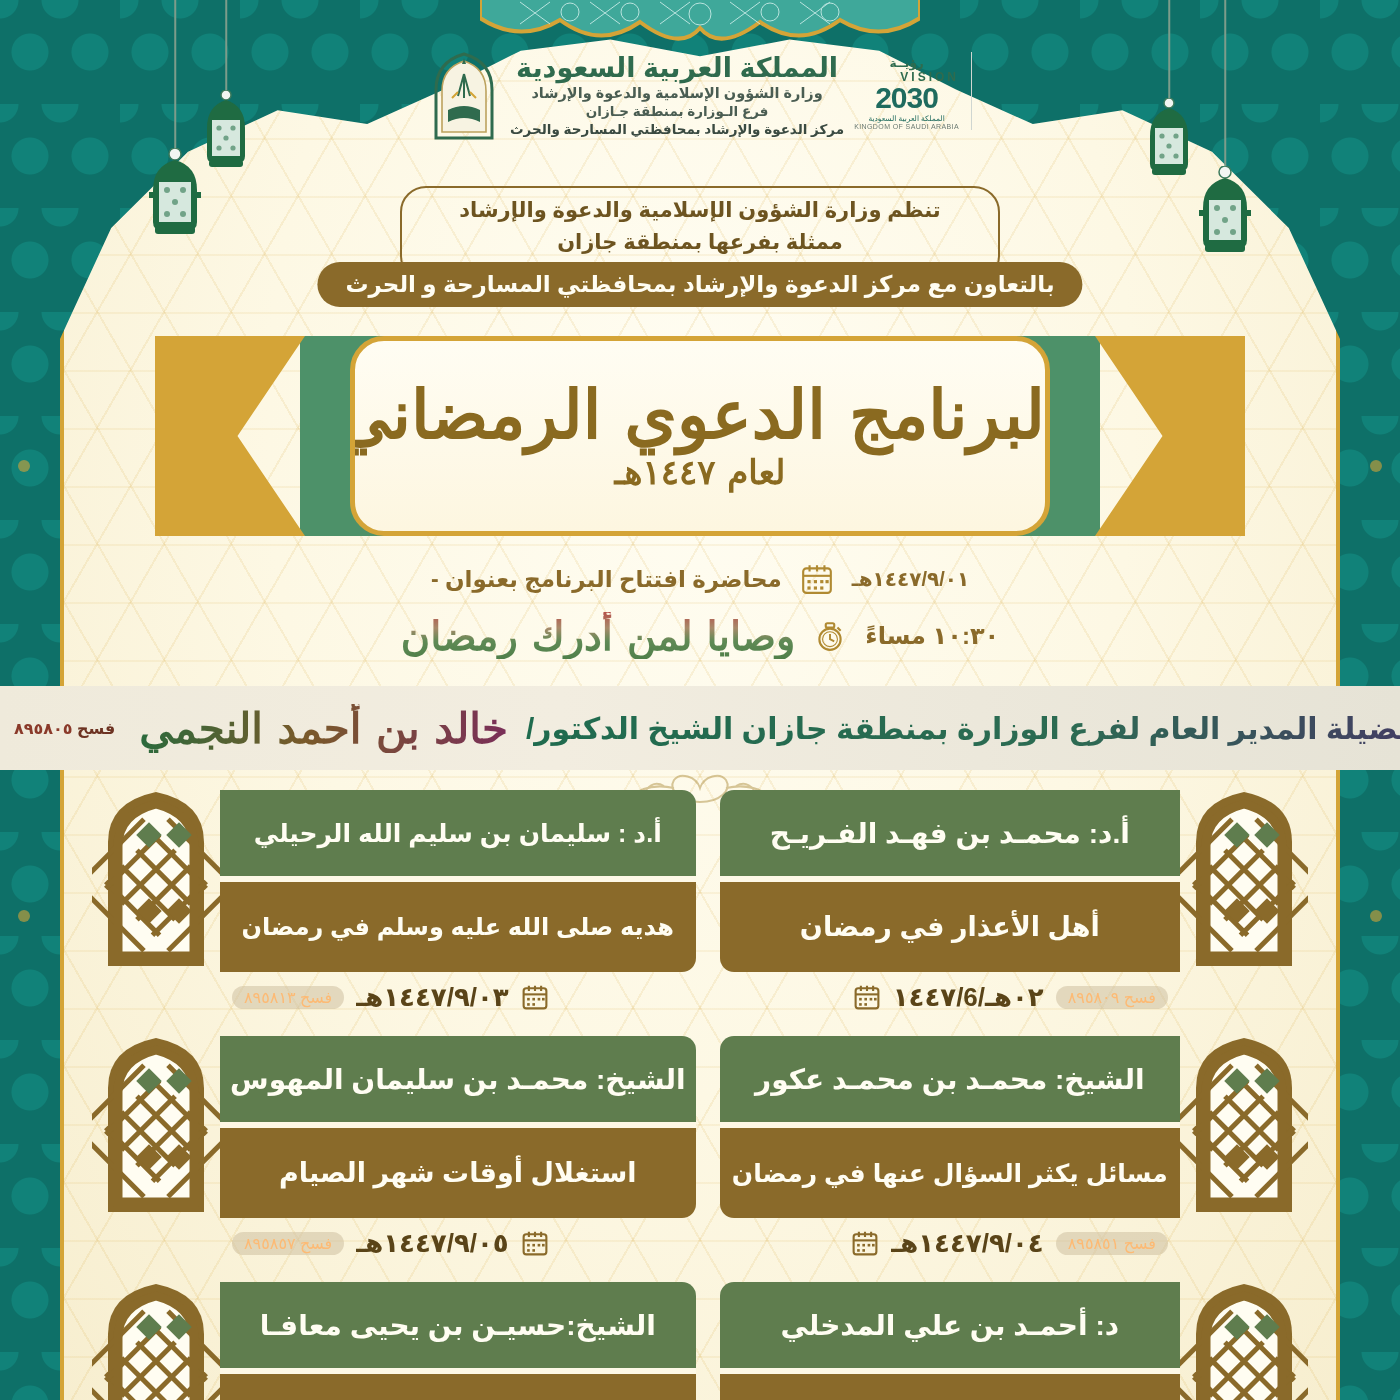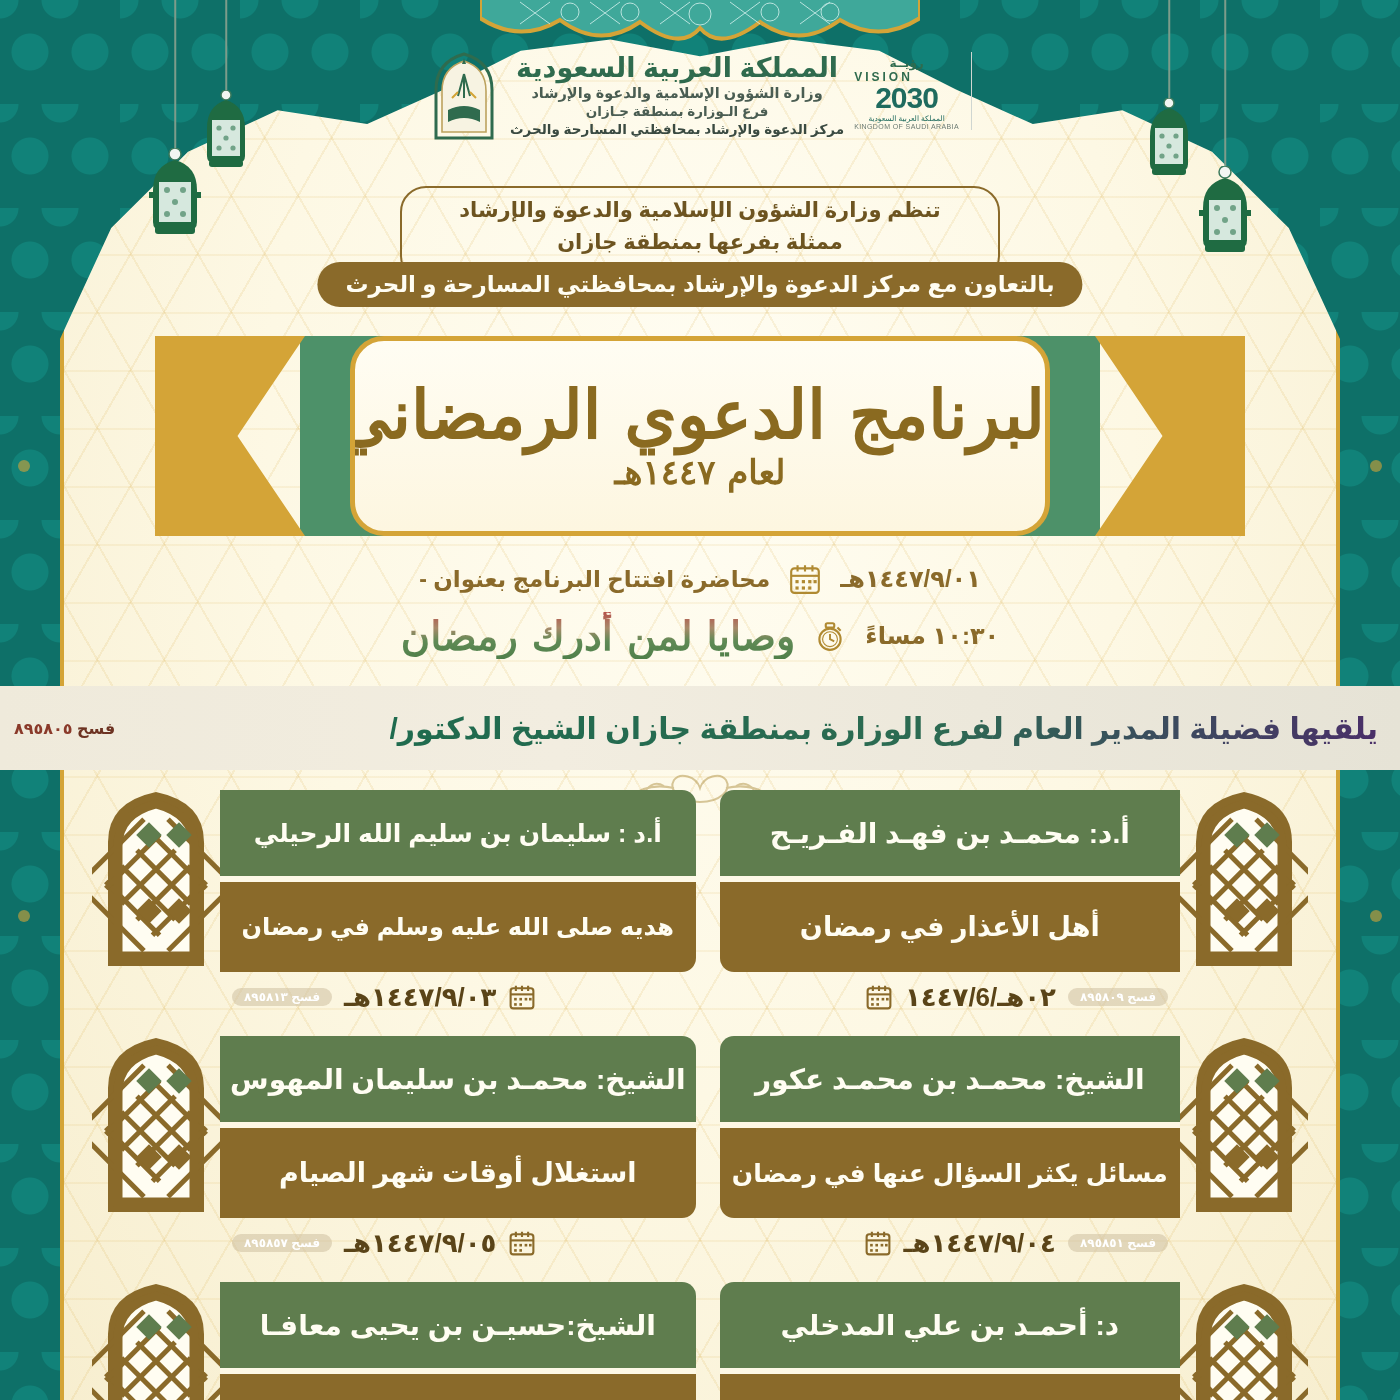--- a/index.html
+++ b/index.html
@@ -141,21 +141,21 @@
     font-family: "DejaVu Serif", "Liberation Serif", serif;
     font-size: 34px; font-weight: 700; color: #8a6a20; margin-top: 2px;
   }
 
   
   #open-top {
     position: absolute; top: 562px; right: 0; left: 0; z-index: 6;
     display: flex; align-items: center; justify-content: center; gap: 18px;
   }
   #open-label { font-size: 23px; font-weight: 700; color: #8a6a2a; }
-  #open-date  { font-size: 24px; font-weight: 700; color: #8a6a2a; direction: ltr; }
+  #open-date  { font-size: 20px; font-weight: 700; color: #8a6a2a; direction: ltr; }
   #open-bottom {
     position: absolute; top: 612px; left: 0; right: 0; z-index: 6;
     display: flex; align-items: center; justify-content: center; gap: 18px;
   }
   #open-title {
     font-family: "DejaVu Serif", "Liberation Serif", serif;
     font-size: 40px; font-weight: 700;
     background: linear-gradient(180deg,#b4514a 0%,#a88a6a 34%,#5f8a55 62%,#4f7f4a 100%);
     -webkit-background-clip: text; background-clip: text; color: transparent;
     white-space: nowrap;
@@ -220,21 +220,21 @@
   .card.right .bar-topic { border-radius: 0 0 0 14px; }
   .card.left  .bar-topic { border-radius: 0 0 14px 0; }
 
   .card-foot {
     position: absolute; bottom: 0; height: 46px; width: 100%;
     display: flex; align-items: center; gap: 12px;
   }
   .card.right .card-foot { flex-direction: row; justify-content: flex-start; padding-right: 140px;}
   .card.left  .card-foot { flex-direction: row; justify-content: flex-end; padding-left: 140px;}
   .foot-fasah {
-    font-size: 12px; font-weight: 700; color: #ffffff; white-space: nowrap;
+    font-size: 16px; font-weight: 400; color: #fdba74; white-space: nowrap;
     background: rgba(205,192,160,.55); border-radius: 14px; padding: 2px 12px;
   }
   .foot-date { font-size: 26px; font-weight: 700; color: #5a4418; direction: ltr; white-space: nowrap;}
   .cal-ico { width: 28px; height: 28px; flex: none; }
 
   
   #mid-orn { position: absolute; top: 770px; left: 50%; transform: translateX(-50%);
              width: 300px; height: 36px; z-index: 5; opacity: .55; }
 
   .gold-side-dot {
@@ -333,21 +333,21 @@
           <circle cx="19" cy="58" r="2.6"></circle>
           <circle cx="33" cy="58" r="2.6"></circle>
       </g>
       <rect x="9" y="70" width="34" height="7" rx="3" fill="#1f6b42"></rect>
     </svg>
   </div>
 
   <div id="logo-row">
     <div id="vision">
       <div class="v1">رؤيــة</div>
-      <div style="display:flex;align-items:center;gap:4px;justify-content:flex-start;direction:ltr">
+      <div style="display:flex;align-items:center;gap:4px;justify-content:flex-end;direction:ltr">
         <span style="font-size:12px;color:#2f6b4e;letter-spacing:3px;font-weight:700">VISION</span>
       </div>
       <div class="v2">2030</div>
       <div class="v3">المملكة العربية السعودية</div>
       <div class="v4">KINGDOM OF SAUDI ARABIA</div>
     </div>
 
     <div id="logo-text">
       <div class="l1">المملكة العربية السعودية</div>
       <div class="l2">وزارة الشؤون الإسلامية والدعوة والإرشاد</div>
@@ -409,20 +409,21 @@
       <path d="M16 14 V19 L20 21" stroke="#b08a32" stroke-width="1.8" fill="none"></path>
       <rect x="12" y="4" width="8" height="4" rx="1.5" fill="none" stroke="#b08a32" stroke-width="2"></rect>
       <path d="M16 8 V9.5" stroke="#b08a32" stroke-width="2"></path>
       <path d="M23 8 L26 11" stroke="#b08a32" stroke-width="2"></path>
     </svg>
     <span id="open-title">وصايا لمن أدرك رمضان</span>
   </div>
 
   <div id="lect-strip">
     <span id="lect-text">يلقيها فضيلة المدير العام لفرع الوزارة بمنطقة جازان الشيخ الدكتور/</span>
+    <span id="lect-name">خالد بن أحمد النجمي</span>
     <span id="lect-fasah">
       <b>فسح</b>
       <span>٨٩٥٨٠٥</span>
     </span>
   </div>
 
   <svg id="mid-orn" viewBox="0 0 300 36">
     <g fill="none" stroke="#b79a52" stroke-width="2">
       <path d="M150 32 C130 32 118 20 124 10 C130 2 146 6 150 18 C154 6 170 2 176 10 C182 20 170 32 150 32Z"></path>
       <path d="M124 18 C106 14 90 18 78 28 M176 18 C194 14 210 18 222 28"></path>

